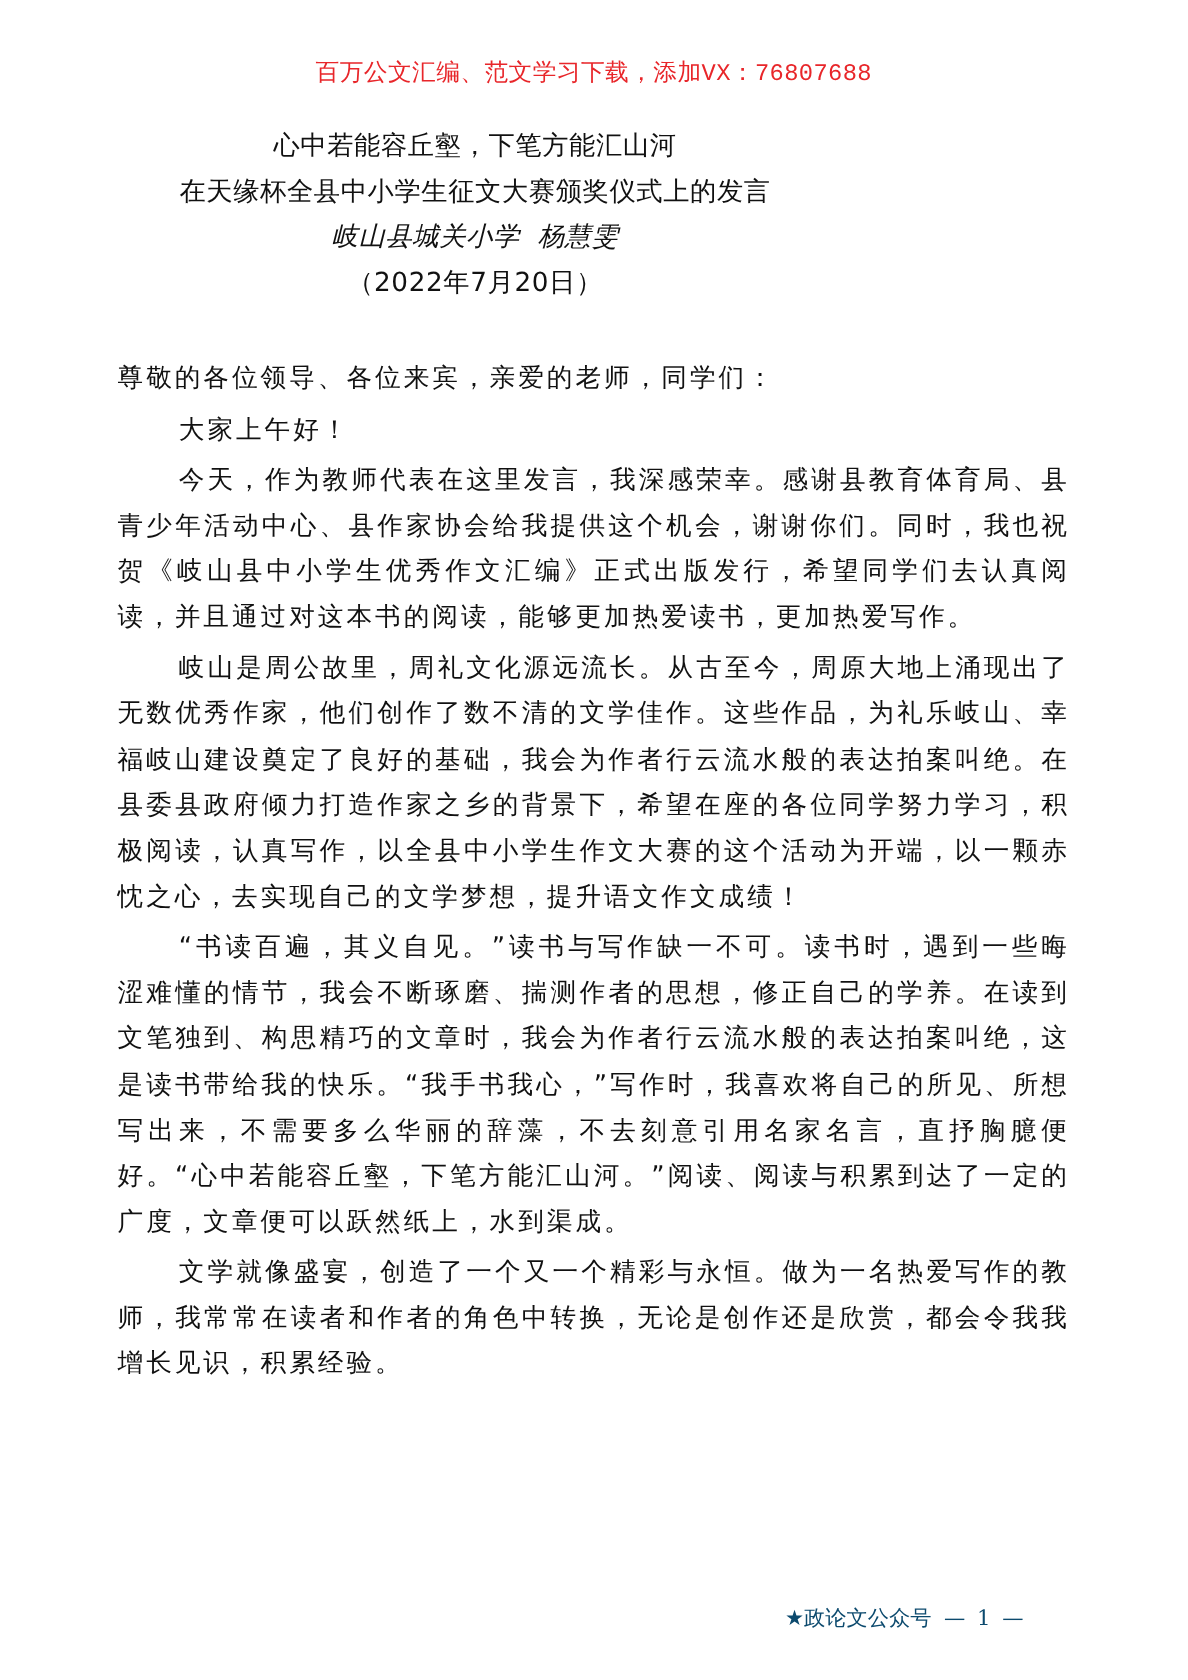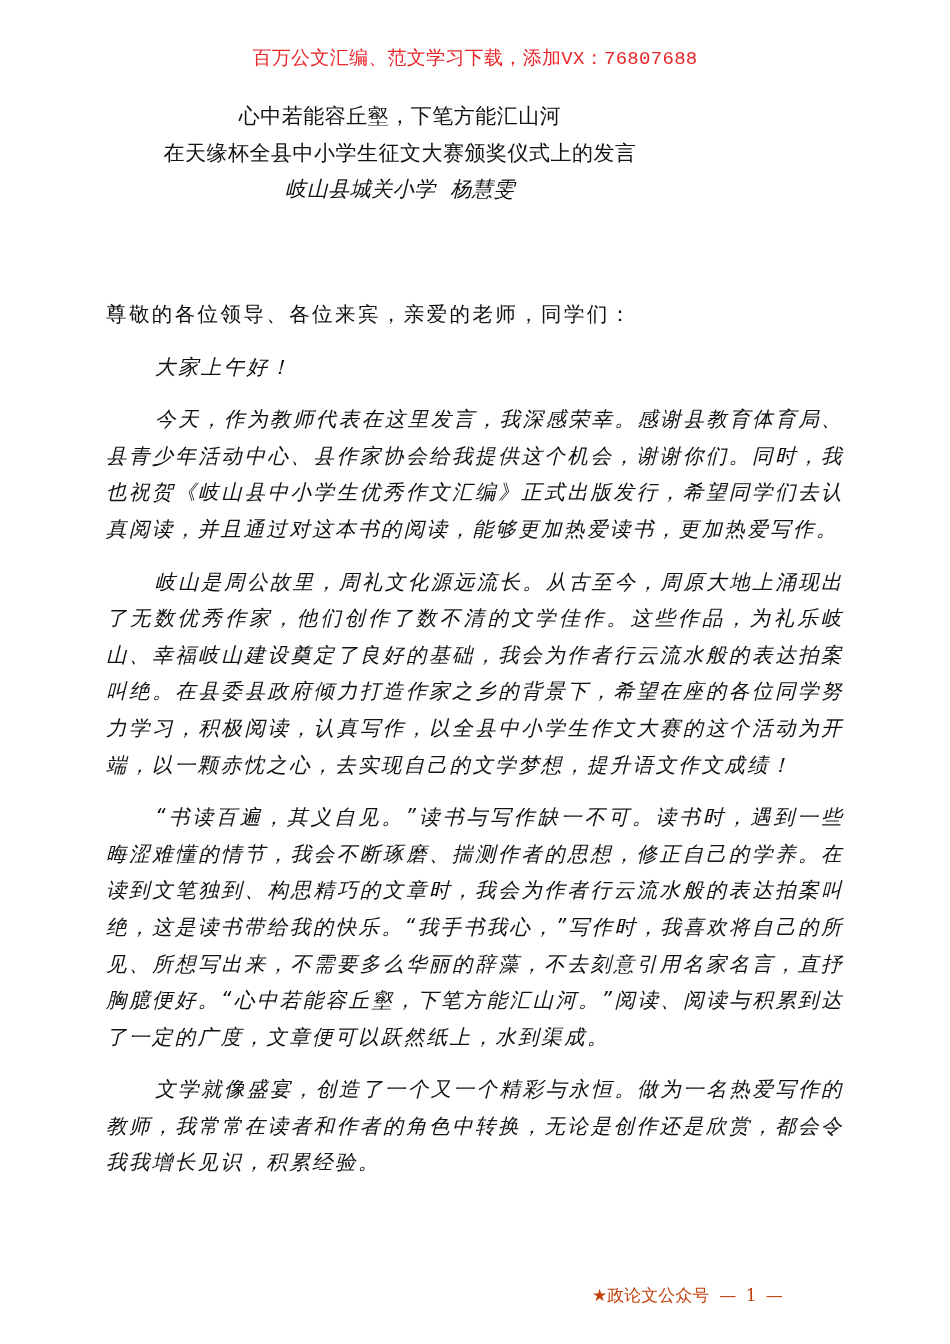--- a/index.html
+++ b/index.html
@@ -1,38 +1,39 @@
 <!DOCTYPE html>
 <html><head>
 <meta charset="utf-8">
 <style>
   html, body { margin: 0; padding: 0; background: #ffffff; }
   body { width: 950px; height: 1344px; position: relative; overflow: hidden;
          font-family: "DejaVu Sans", "Liberation Sans", sans-serif; color: #111111; }
   .banner { position: absolute; top: 45px; left: 0; width: 950px; text-align: center;
             font-size: 19px; line-height: 28px; color: #e8262a; letter-spacing: 0.3px; font-family: Liberation Mono, monospace; }
-  .titles { position: absolute; top: 98px; left: 0; width: 760px; text-align: center; padding-left: 20px; }
+  .titles { position: absolute; top: 98px; left: 0; width: 760px; text-align: center; }
   .titles div { font-size: 21px; line-height: 36.5px; color: #111; letter-spacing: 0.5px; }
   .body { position: absolute; top: 280px; left: 90px; width: 770px; }
-  .body p { margin: 16px; font-size: 20.5px; line-height: 36.6px; text-align: justify;
+  .body p { margin: 4px; font-size: 20.5px; line-height: 36.6px; text-align: justify;
             text-align-last: left; letter-spacing: 2.4px; word-break: break-all; }
-  .body p.indent { text-indent: 49px; font-style: italic; }
-  .footer { position: absolute; top: 1283px; left: 592px; font-size: 17px; line-height: 24px;
-            color: #c2410c; white-space: nowrap; }
+  .body p.indent { text-indent: 49px; }
+  .footer { position: absolute; top: 1283px; left: 628px; font-size: 17px; line-height: 24px;
+            color: #0c4a6e; white-space: nowrap; }
   .footer .pn { font-family: "DejaVu Serif", "Liberation Serif", serif; margin-left: 10px; letter-spacing: 2px; }
 </style>
 </head>
 <body>
 
 <div class="banner">百万公文汇编、范文学习下载，添加VX：76807688</div>
 
 <div class="titles">
   <div>心中若能容丘壑，下笔方能汇山河</div>
   <div>在天缘杯全县中小学生征文大赛颁奖仪式上的发言</div>
   <div style="white-space:pre;font-style:italic;">岐山县城关小学  杨慧雯</div>
+  <div>（2022年7月20日）</div>
 </div>
 
 <div class="body">
   <p>尊敬的各位领导、各位来宾，亲爱的老师，同学们：</p>
   <p class="indent">大家上午好！</p>
   <p class="indent">今天，作为教师代表在这里发言，我深感荣幸。感谢县教育体育局、县青少年活动中心、县作家协会给我提供这个机会，谢谢你们。同时，我也祝贺《岐山县中小学生优秀作文汇编》正式出版发行，希望同学们去认真阅读，并且通过对这本书的阅读，能够更加热爱读书，更加热爱写作。</p>
   <p class="indent">岐山是周公故里，周礼文化源远流长。从古至今，周原大地上涌现出了无数优秀作家，他们创作了数不清的文学佳作。这些作品，为礼乐岐山、幸福岐山建设奠定了良好的基础，我会为作者行云流水般的表达拍案叫绝。在县委县政府倾力打造作家之乡的背景下，希望在座的各位同学努力学习，积极阅读，认真写作，以全县中小学生作文大赛的这个活动为开端，以一颗赤忱之心，去实现自己的文学梦想，提升语文作文成绩！</p>
   <p class="indent">“书读百遍，其义自见。”读书与写作缺一不可。读书时，遇到一些晦涩难懂的情节，我会不断琢磨、揣测作者的思想，修正自己的学养。在读到文笔独到、构思精巧的文章时，我会为作者行云流水般的表达拍案叫绝，这是读书带给我的快乐。“我手书我心，”写作时，我喜欢将自己的所见、所想写出来，不需要多么华丽的辞藻，不去刻意引用名家名言，直抒胸臆便好。“心中若能容丘壑，下笔方能汇山河。”阅读、阅读与积累到达了一定的广度，文章便可以跃然纸上，水到渠成。</p>
   <p class="indent">文学就像盛宴，创造了一个又一个精彩与永恒。做为一名热爱写作的教师，我常常在读者和作者的角色中转换，无论是创作还是欣赏，都会令我我增长见识，积累经验。</p>
 </div>

